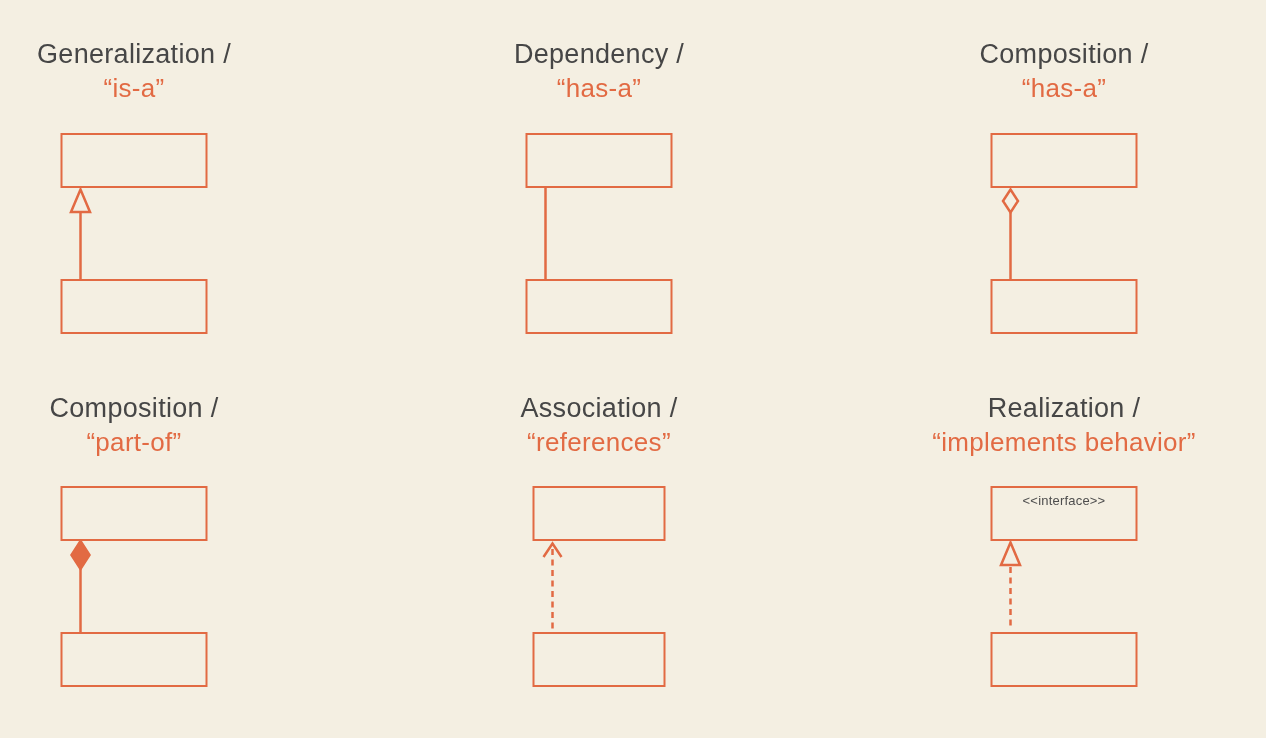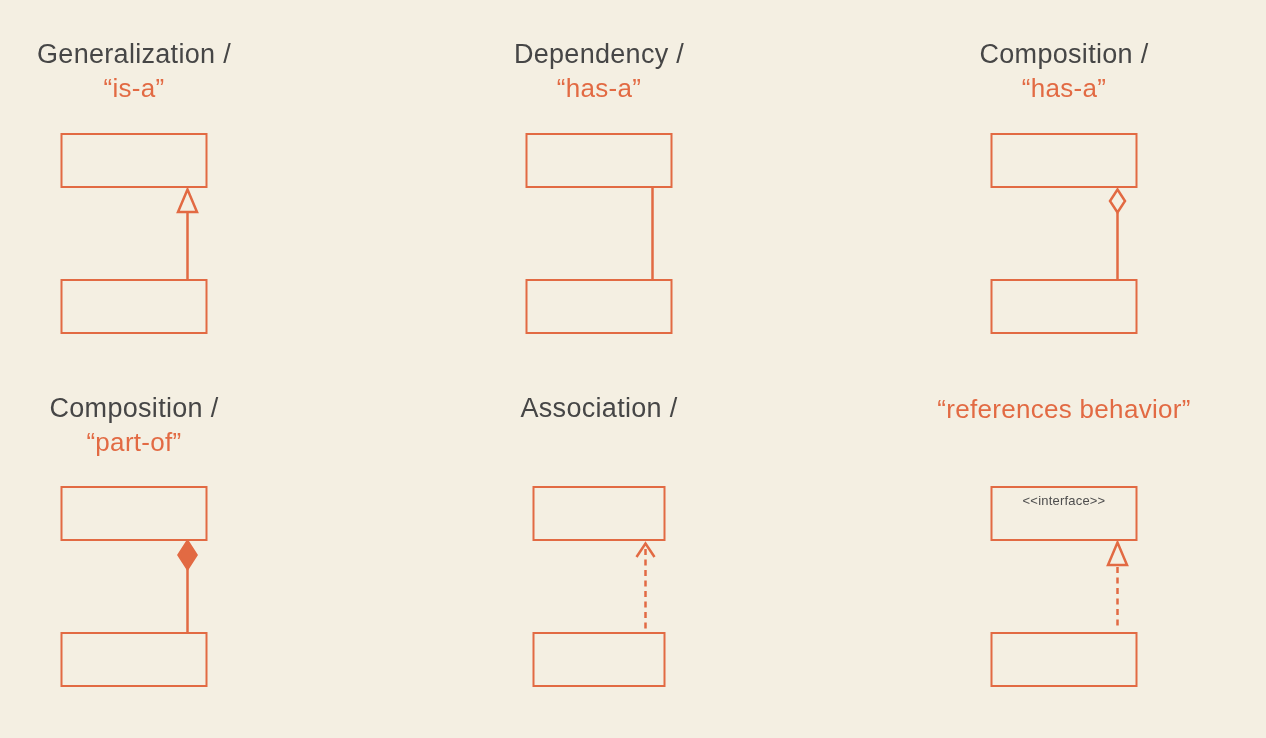--- a/index.html
+++ b/index.html
@@ -27,21 +27,21 @@
     color:var(--heading);
     letter-spacing:0.3px;
   }
   .panel-subtitle{
     font-size:26px;line-height:34px;
     color:var(--accent);
     letter-spacing:0.3px;
   }
   .diagram{
     position:absolute;left:50%;transform:translateX(-50%);
-    display:flex;flex-direction:column;align-items:flex-end;
+    display:flex;flex-direction:column;align-items:flex-start;
   }
   .r1 .diagram{top:95px;}
   .r2 .diagram{top:94px;}
   .class-box{
     width:147px;height:55px;
     border:2.5px solid var(--accent);
     box-sizing:border-box;
     position:relative;
   }
   .panel-dependency .class-box{width:133px;}
@@ -109,32 +109,34 @@
       <svg class="connector" width="40" height="91">
         <polygon class="filled" points="20,0 29,14 20,28 11,14"></polygon>
         <line x1="20" y1="28" x2="20" y2="91"></line>
       </svg>
       <div class="class-box"></div>
     </div>
   </div>
 
   <div class="panel c2 r2 panel-dependency">
     <div class="panel-title">Association /</div>
+    <div class="panel-subtitle">“references”</div>
     <div class="diagram">
       <div class="class-box"></div>
       <svg class="connector" width="40" height="91">
         <polyline points="11,16 20,2.5 29,16"></polyline>
         <line class="dashed" x1="20" y1="8" x2="20" y2="91"></line>
       </svg>
       <div class="class-box"></div>
     </div>
   </div>
 
   <div class="panel c3 r2 panel-realization">
-    <div class="panel-subtitle">“references behavior”</div>
+    <div class="panel-title">Realization /</div>
+    <div class="panel-subtitle">“implements behavior”</div>
     <div class="diagram">
       <div class="class-box">
         <span class="interface-label">&lt;&lt;interface&gt;&gt;</span>
       </div>
       <svg class="connector" width="40" height="91">
         <polygon points="20,1.5 29.5,24 10.5,24"></polygon>
         <line class="dashed" x1="20" y1="26" x2="20" y2="89"></line>
       </svg>
       <div class="class-box"></div>
     </div>

